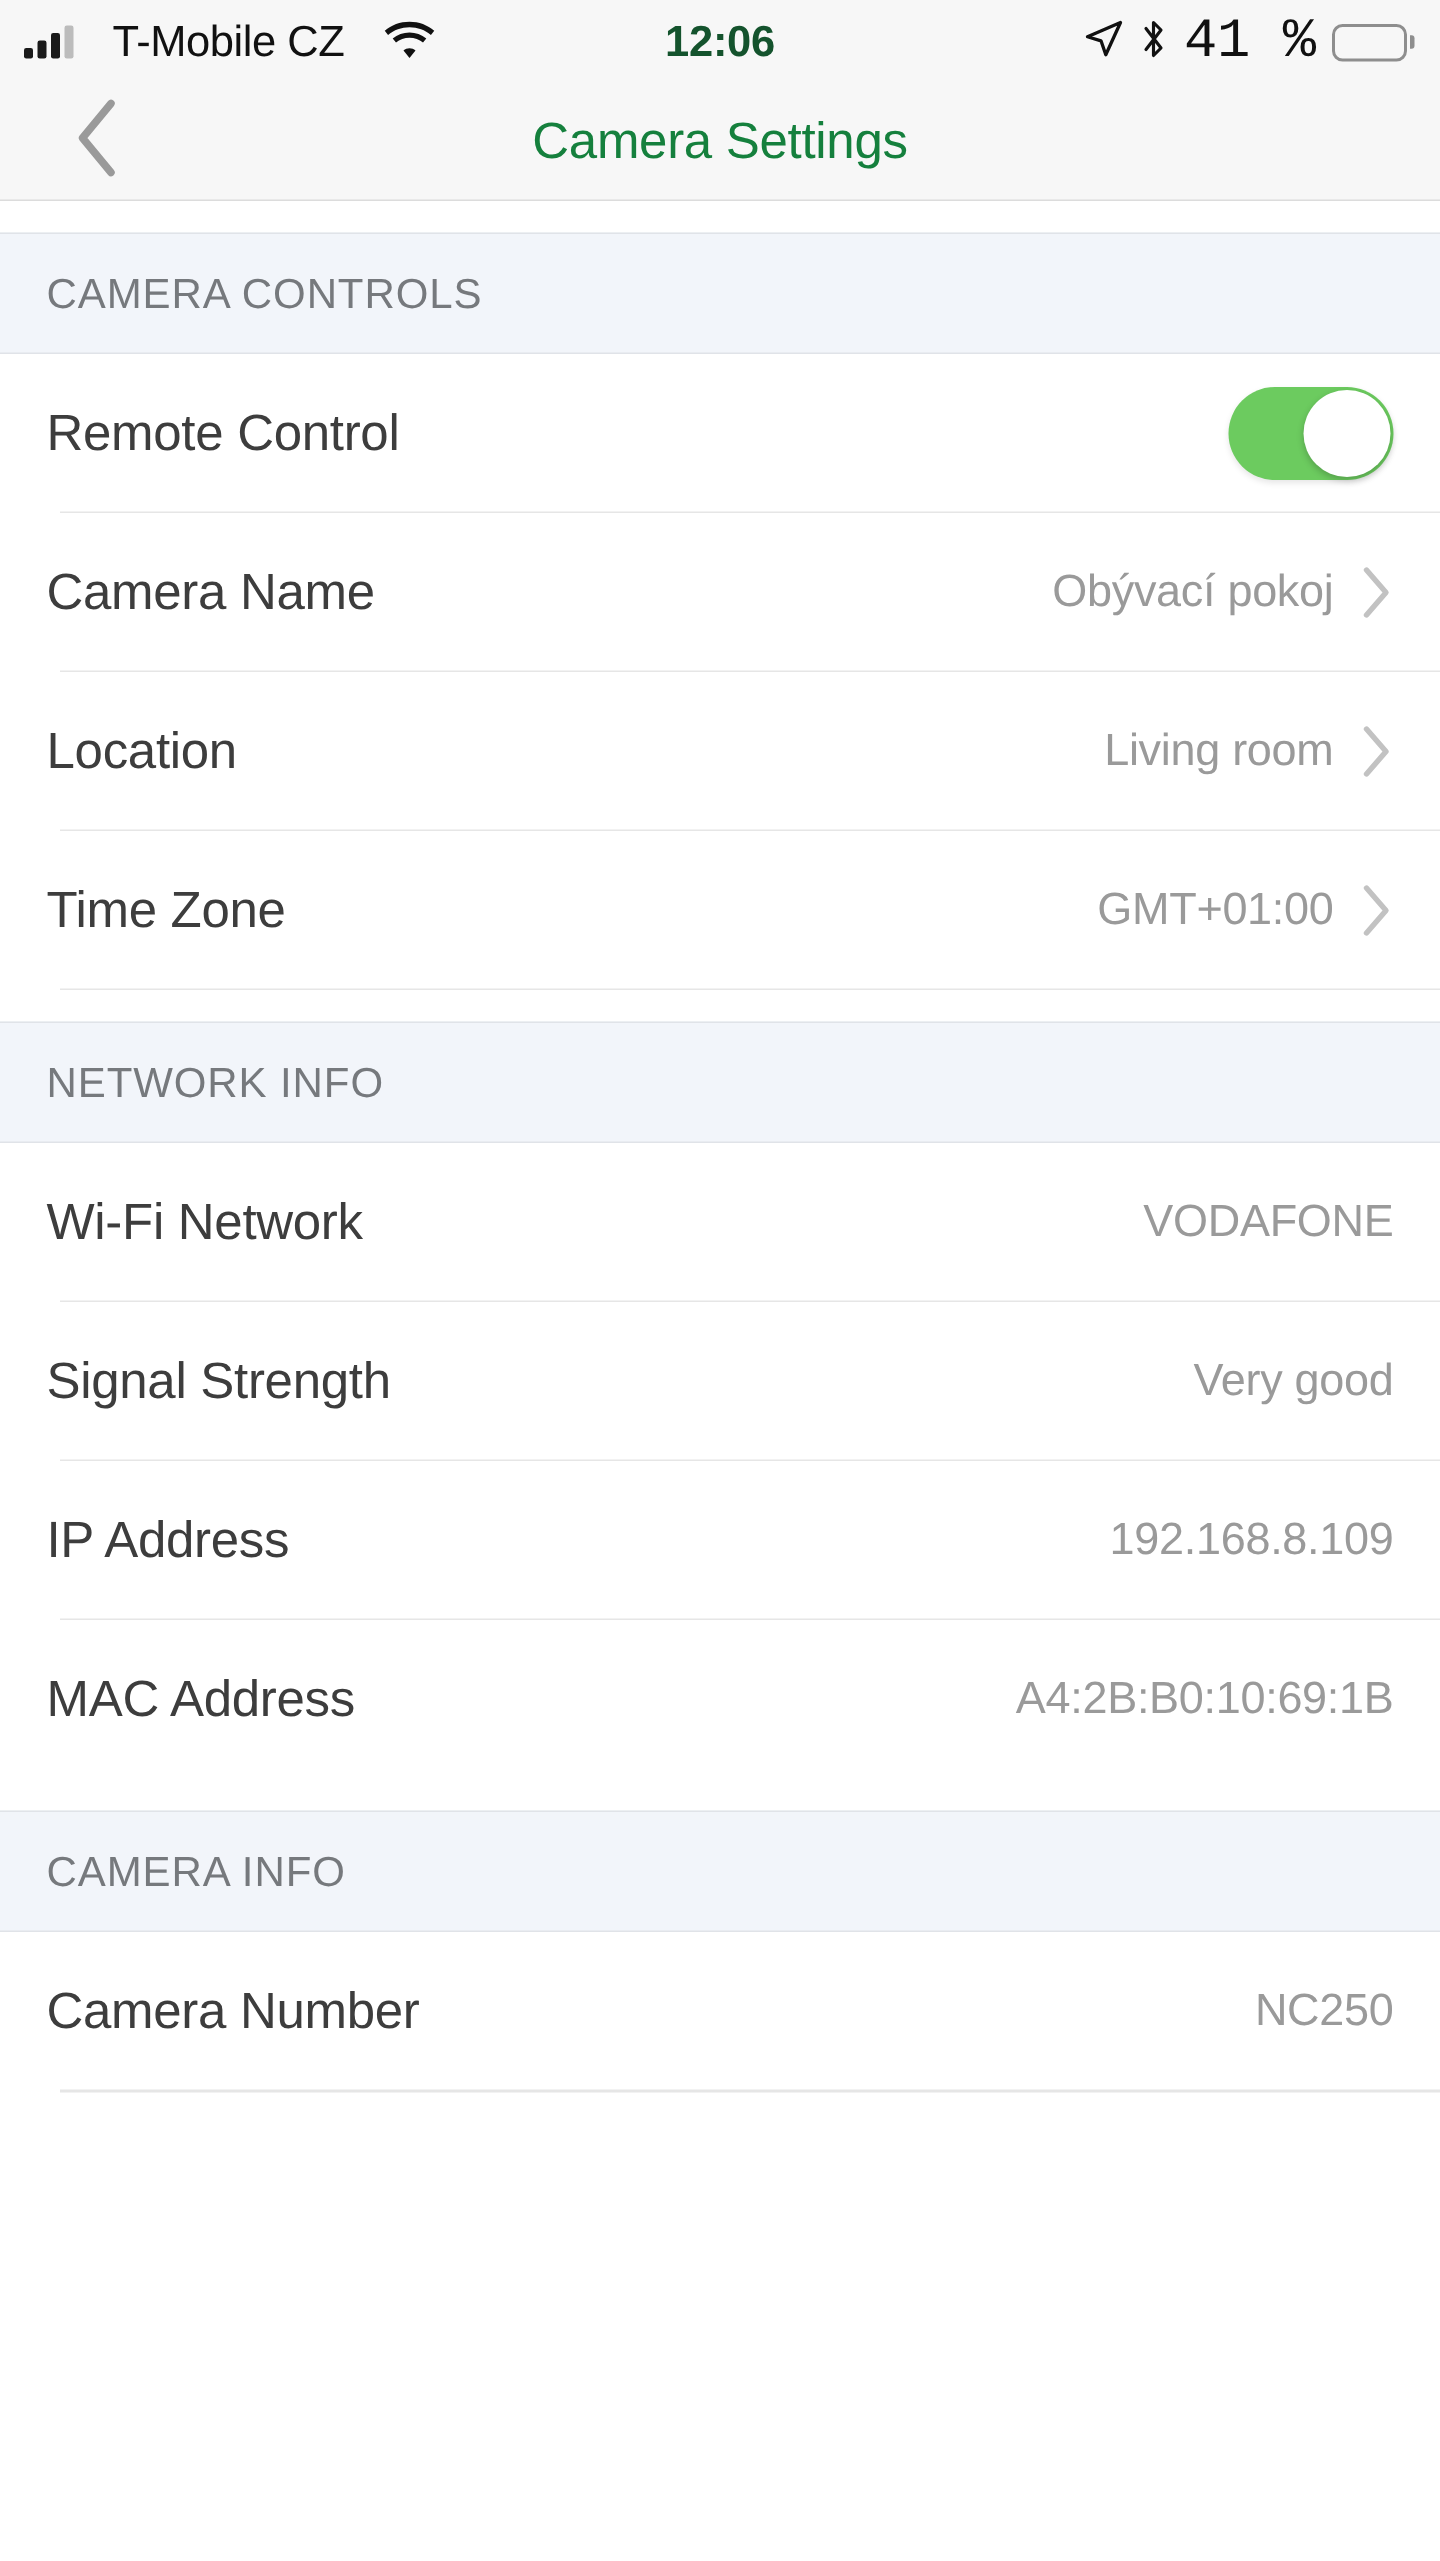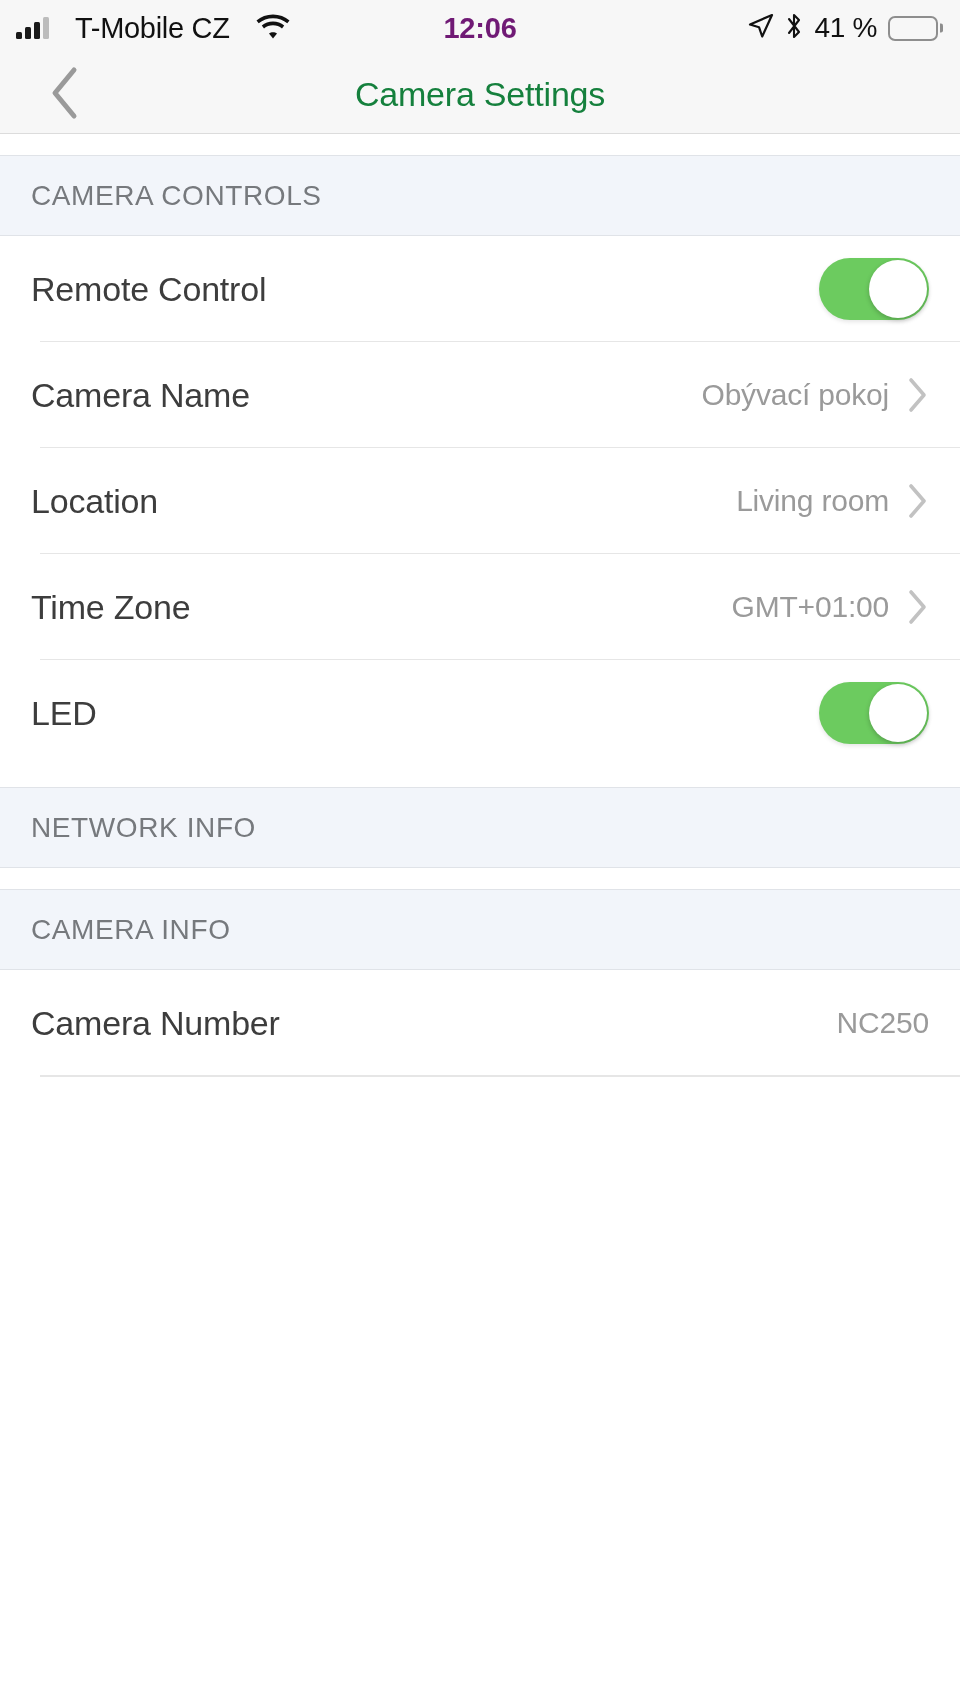--- a/index.html
+++ b/index.html
@@ -52,38 +52,39 @@
     color: #111;
     letter-spacing: -0.3px;
     white-space: nowrap;
   }
   .status-center {
     position: absolute;
     left: 0; right: 0;
     text-align: center;
     font-size: 29px;
     font-weight: bold;
-    color: #701a75;
+    color: #14532d;
     letter-spacing: -0.2px;
     pointer-events: none;
   }
   .status-right {
     display: flex;
     align-items: center;
     gap: 11px;
     flex: 1;
     justify-content: flex-end;
     position: relative;
     z-index: 2;
   }
   .battery-pct {
-    font-size: 28px;
+    font-size: 37px;
     color: #111;
     letter-spacing: -0.3px;
     white-space: nowrap;
+    font-family: Liberation Mono, monospace;
   }
   .battery {
     width: 50px;
     height: 25px;
     border: 2.5px solid #8e8e8e;
     border-radius: 7px;
     position: relative;
     box-sizing: border-box;
     padding: 2.5px;
   }
@@ -304,30 +305,42 @@
       </div>
       <div class="row sep">
         <div class="row-label">Time Zone</div>
         <div class="row-value">GMT+01:00</div>
         <span class="chevron">
           <svg width="22" height="38" viewBox="0 0 22 38">
             <path d="M4 4 L17 19 L4 34" fill="none" stroke="#c2c2c2" stroke-width="3.6" stroke-linecap="round" stroke-linejoin="round"></path>
           </svg>
         </span>
       </div>
-      <div class="row">
-        <div class="row-label">LED</div>
-        <div class="toggle">
-          <div class="knob"></div>
-        </div>
-      </div>
     </div>
     <div class="section-header">
       <span class="label">NETWORK INFO</span>
     </div>
+    <div class="list-group">
+      <div class="row sep">
+        <div class="row-label">Wi-Fi Network</div>
+        <div class="row-value">VODAFONE</div>
+      </div>
+      <div class="row sep">
+        <div class="row-label">Signal Strength</div>
+        <div class="row-value">Very good</div>
+      </div>
+      <div class="row sep">
+        <div class="row-label">IP Address</div>
+        <div class="row-value">192.168.8.109</div>
+      </div>
+      <div class="row">
+        <div class="row-label">MAC Address</div>
+        <div class="row-value">A4:2B:B0:10:69:1B</div>
+      </div>
+    </div>
     <div class="section-header">
       <span class="label">CAMERA INFO</span>
     </div>
     <div class="list-group">
       <div class="row sep">
         <div class="row-label">Camera Number</div>
         <div class="row-value">NC250</div>
       </div>
     </div>
     <div class="bottom-rule"></div>

